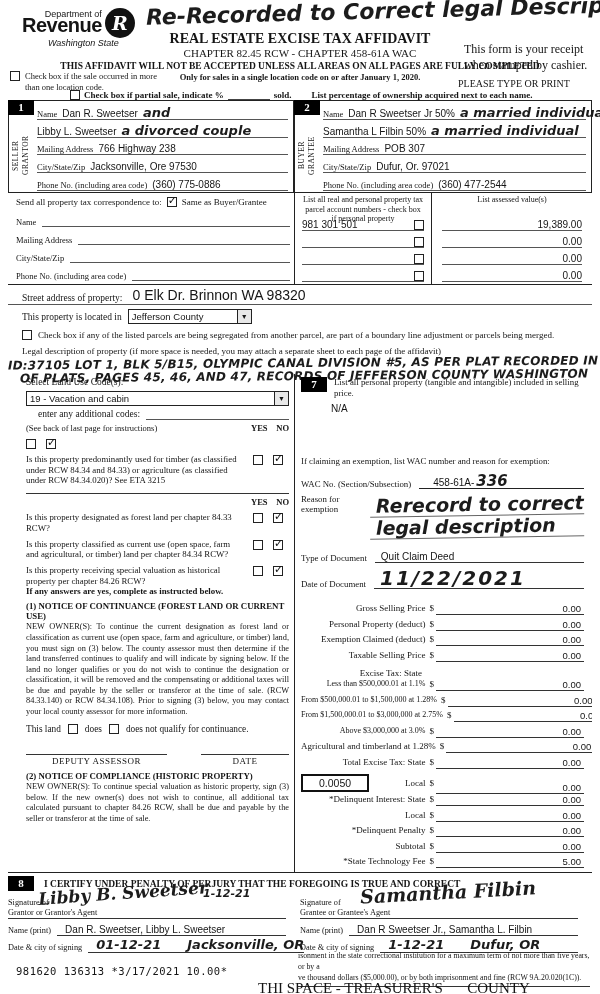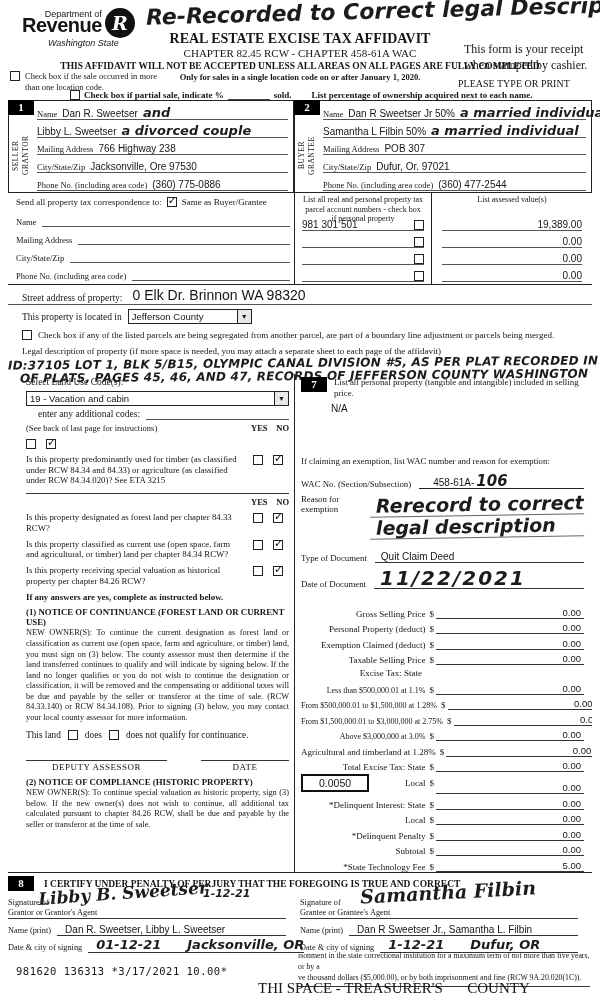--- a/index.html
+++ b/index.html
@@ -79,21 +79,21 @@
   .sel-lbl { font-size:9.5px; }
   .dd-lu { margin:4px 0 3px 0; }
   .addl { display:flex; gap:6px; margin:2px 0 2px 12px; font-size:9.5px; }
   .addl-line { flex:1; border-bottom:1px solid #555; height:11px; }
   .yn-head { display:flex; justify-content:space-between; margin-top:3px; font-size:8.5px; }
   .yn { font-weight:bold; width:38px; min-width:38px; display:flex; justify-content:space-between; }
   .q { display:flex; margin-top:5px; line-height:1.22; }
   .qt { flex:1; padding-right:8px; font-size:8.8px; }
   .qboxes { width:36px; min-width:36px; display:flex; gap:10px; justify-content:flex-start; padding-top:1px; }
   .divider { border-top:1px solid #333; margin:7px 0 2px 0; }
-  .ifyes { font-weight:bold; margin-top:6px; font-size:8.8px; }
+  .ifyes { font-weight:bold; font-size:8.8px; }
   .n-title { font-weight:bold; margin-top:5px; font-size:8.8px; }
   .n-body { font-size:8.3px; line-height:1.27; margin-top:1px; text-align:justify; }
   .thisland { display:flex; align-items:center; gap:7px; margin-top:7px; font-size:9.3px; }
   .sigpair { display:flex; gap:34px; margin-top:20px; }
   .sigpair .sl { flex:1; border-top:1px solid #333; text-align:center; font-size:9px; padding-top:1px; letter-spacing:0.5px; }
 
   
   .s7head { display:flex; gap:7px; align-items:flex-start; font-size:8.8px; line-height:1.25; }
   .s7head .secnum { margin-top:0; }
   .na { font-family:"Liberation Sans",sans-serif; font-size:10px; margin:4px 0 0 30px; }
@@ -103,21 +103,21 @@
   .wline .val { font-size:10px; }
   .hw-wac { font-size:15px; line-height:0.9; }
   .reasonrow { display:flex; margin-top:5px; font-size:8.8px; min-height:52px; }
   .reason-hw { flex:1; margin-left:8px; }
   .reason-hw > div { font-size:19px; line-height:1.1; border-bottom:1px solid #666; white-space:nowrap; transform:rotate(-1deg); padding-left:6px; }
   .docrow { display:flex; align-items:flex-end; gap:8px; margin-top:5px; font-size:8.8px; }
   .docline { flex:1; border-bottom:1px solid #333; display:flex; align-items:flex-end; padding-left:6px; }
   .docline .val { font-size:10px; }
   .hw-date { font-size:20px; line-height:1; letter-spacing:2px; }
   .moneyblock { margin-top:14px; }
-  .mrow { display:flex; align-items:flex-end; height:15.5px; font-size:9px; }
+  .mrow { display:flex; align-items:flex-start; height:15.5px; font-size:9px; }
   .mrow .ml { flex:1; text-align:right; white-space:nowrap; }
   .mrow.small .ml { font-size:8px; }
   .mrow .md { padding:0 2px 0 4px; }
   .mrow .mv { width:148px; min-width:148px; border-bottom:1px solid #333; text-align:right; font-family:"Liberation Sans",sans-serif; font-size:9.5px; padding-right:3px; }
   .excise-head { text-align:right; padding-right:162px; font-size:9px; margin:3px 0 1px 0; }
   .mrow.local { height:22px; align-items:center; }
   .ratebox { border:2px solid #111; font-family:"Liberation Sans",sans-serif; font-size:10.5px; padding:1px 16px; margin-right:6px; }
   .mrow.local .mv { align-self:flex-end; }
 
   
@@ -407,21 +407,21 @@
         <span class="secnum">7</span>
         <span>List all personal property (tangible and intangible) included in selling price.</span>
       </div>
       <div class="na">N/A</div>
 
       <div class="exempt-intro">If claiming an exemption, list WAC number and reason for exemption:</div>
       <div class="wacrow">
         <span>WAC No. (Section/Subsection)</span>
         <span class="wline">
           <span class="val">458-61A-</span>
-          <span class="hw hw-wac">106</span>
+          <span class="hw hw-wac">336</span>
         </span>
       </div>
       <div class="reasonrow">
         <span>Reason for exemption</span>
         <span class="reason-hw hw">
           <div>Rerecord to correct</div>
           <div>legal description</div>
         </span>
       </div>
 

